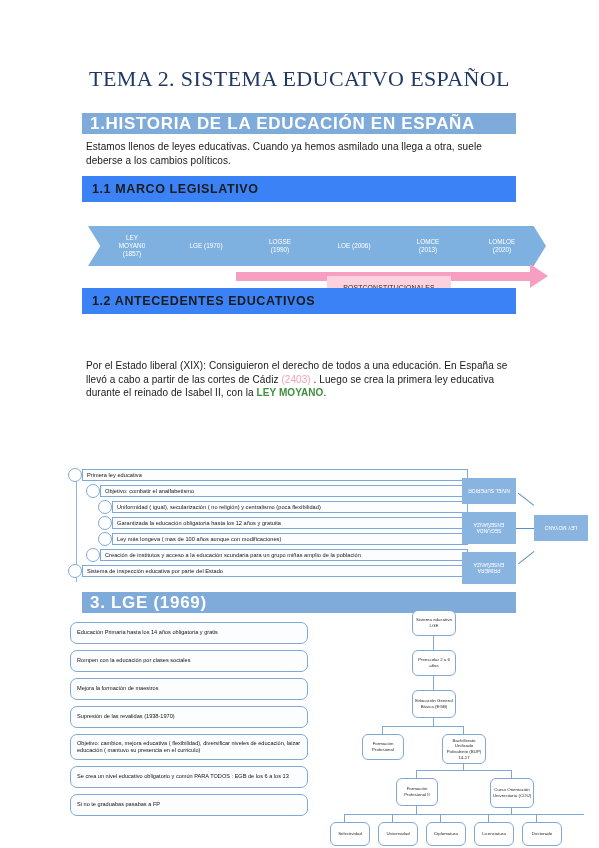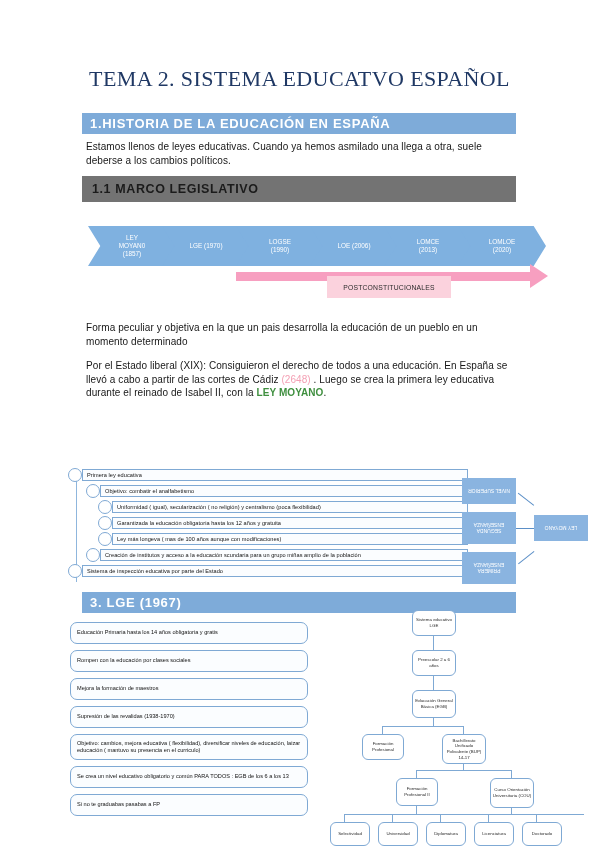--- a/index.html
+++ b/index.html
@@ -19,28 +19,28 @@
     text-align:center;
     font-family:"Liberation Serif", serif;
     font-size:22px;letter-spacing:.4px;
     color:#1f3864;font-weight:400;
   }
 
   
   .h1bar{
     position:absolute;left:82px;width:434px;height:21px;
     background:#7eabd9;
-    color:#ffffff;font-weight:bold;font-size:13px;
+    color:#ffffff;font-weight:bold;font-size:17px;
     letter-spacing:.7px;
     display:flex;align-items:center;
     padding-left:8px;box-sizing:border-box;
   }
   .h2bar{
     position:absolute;left:82px;width:434px;height:26px;
-    background:#737373;
+    background:#3b82f6;
     color:#1b1b1b;font-weight:bold;font-size:12.5px;
     letter-spacing:.6px;
     display:flex;align-items:center;
     padding-left:10px;box-sizing:border-box;
   }
 
   
   .para{
     position:absolute;left:86px;width:430px;
     font-size:10px;line-height:13.5px;color:#171717;
@@ -178,23 +178,23 @@
     </div>
     <div class="chev" style="left:370px;width:88px;">
       <span><span>LOMLOE</span><br><span>(2020)</span></span>
     </div>
   </div>
 
   <div class="pink-arrow-bar"></div>
   <div class="pink-arrow-head"></div>
   <div class="pink-label">POSTCONSTITUCIONALES</div>
 
-  <div class="para" style="top:321px;">Forma peculiar y objetiva en la que un pais desarrolla la educación de un pueblo en un momento determinado</div>
+  <div class="h2bar" style="top:288px;">1.2 ANTECEDENTES EDUCATIVOS</div>
   <div class="para" style="top:359px;">
-    <span>Por el Estado liberal (XIX): Consiguieron el derecho de todos a una educación. En España se llevó a cabo a partir de las cortes de Cádiz </span><span class="pink">(2648)</span><span> . Luego se crea la primera ley educativa durante el reinado de Isabel II, con la </span><span class="green">LEY MOYANO</span><span>.</span>
+    <span>Por el Estado liberal (XIX): Consiguieron el derecho de todos a una educación. En España se llevó a cabo a partir de las cortes de Cádiz </span><span class="pink">(2403)</span><span> . Luego se crea la primera ley educativa durante el reinado de Isabel II, con la </span><span class="green">LEY MOYANO</span><span>.</span>
   </div>
 
 
   <div class="stair-wrap">
     <div class="stair-line"></div>
 
     <div class="stair-row" style="left:0px;  top:0px;  width:400px;">
       <div class="stair-circle"></div>
       <div class="stair-box" style="left:14px;width:386px;">Primera ley educativa</div>
     </div>
@@ -227,21 +227,21 @@
   <div class="moyano-diagram">
     <div class="md-box" style="left:0px;top:43px;width:54px;height:26px;">LEY MOYANO</div>
     <div class="md-box" style="left:72px;top:0px;width:54px;height:32px;">PRIMERA ENSEÑANZA</div>
     <div class="md-box" style="left:72px;top:40px;width:54px;height:32px;">SEGUNDA ENSEÑANZA</div>
     <div class="md-box" style="left:72px;top:80px;width:54px;height:26px;">NIVEL SUPERIOR</div>
     <div class="md-line" style="left:54px;top:55px;width:18px;height:1.4px;"></div>
     <div class="md-line" style="left:54px;top:32px;width:20px;height:1.4px;transform:rotate(-38deg);transform-origin:left center;"></div>
     <div class="md-line" style="left:54px;top:78px;width:20px;height:1.4px;transform:rotate(38deg);transform-origin:left center;"></div>
   </div>
 
-  <div class="h1bar" style="top:592px;">3. LGE (1967)</div>
+  <div class="h1bar" style="top:592px;">3. LGE (1969)</div>
 
   <div class="lge-item" style="top:622px;height:22px;">
     <span>Educación Primaria hasta los 14 años obligatoria y gratis</span>
     </div>
   <div class="lge-item" style="top:650px;height:22px;">
     <span>Rompen con la educación por clases sociales</span>
     </div>
   <div class="lge-item" style="top:678px;height:22px;">
     <span>Mejora la formación de maestros</span>
     </div>

